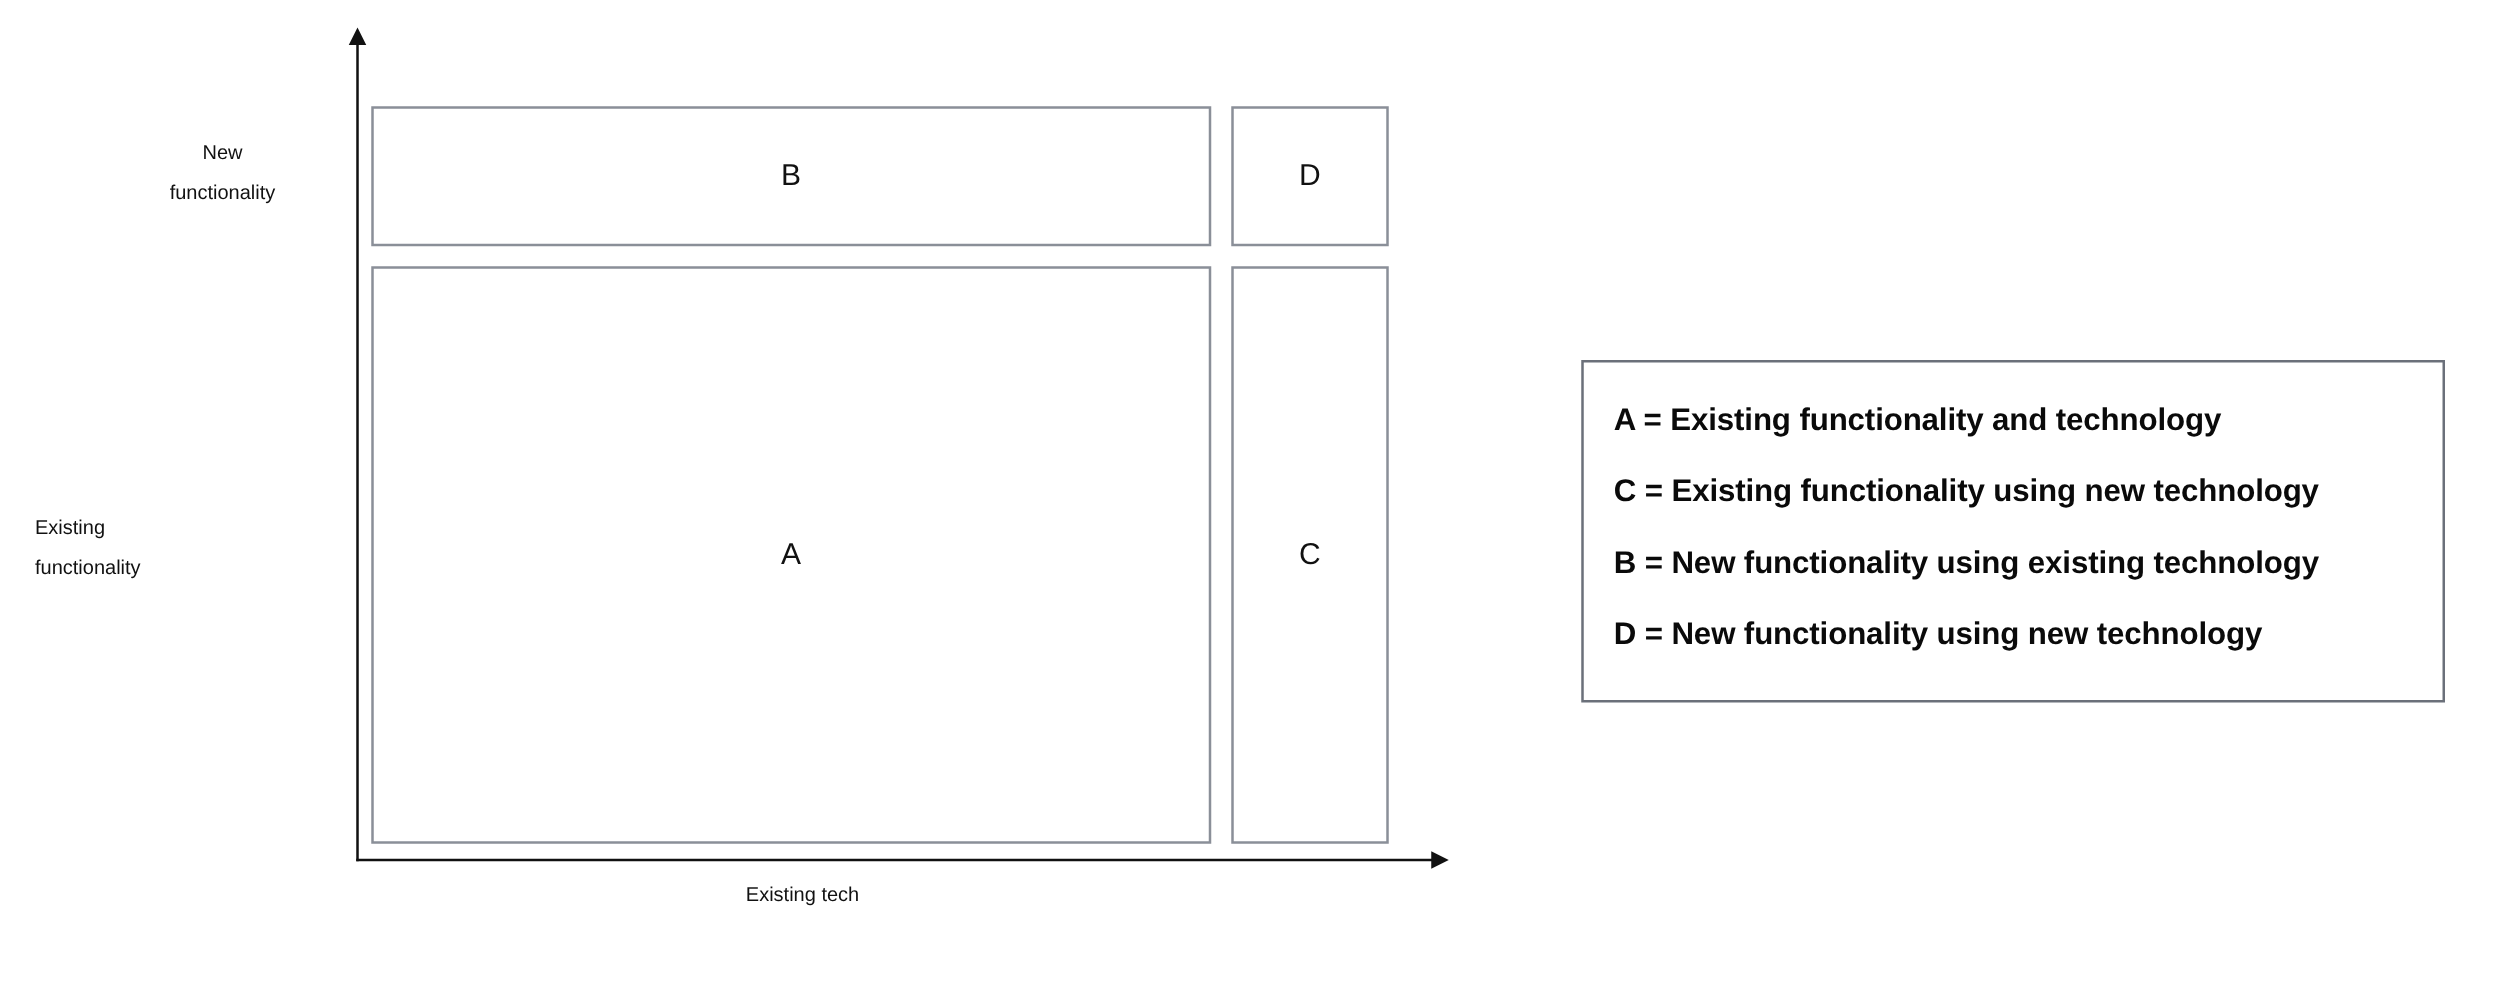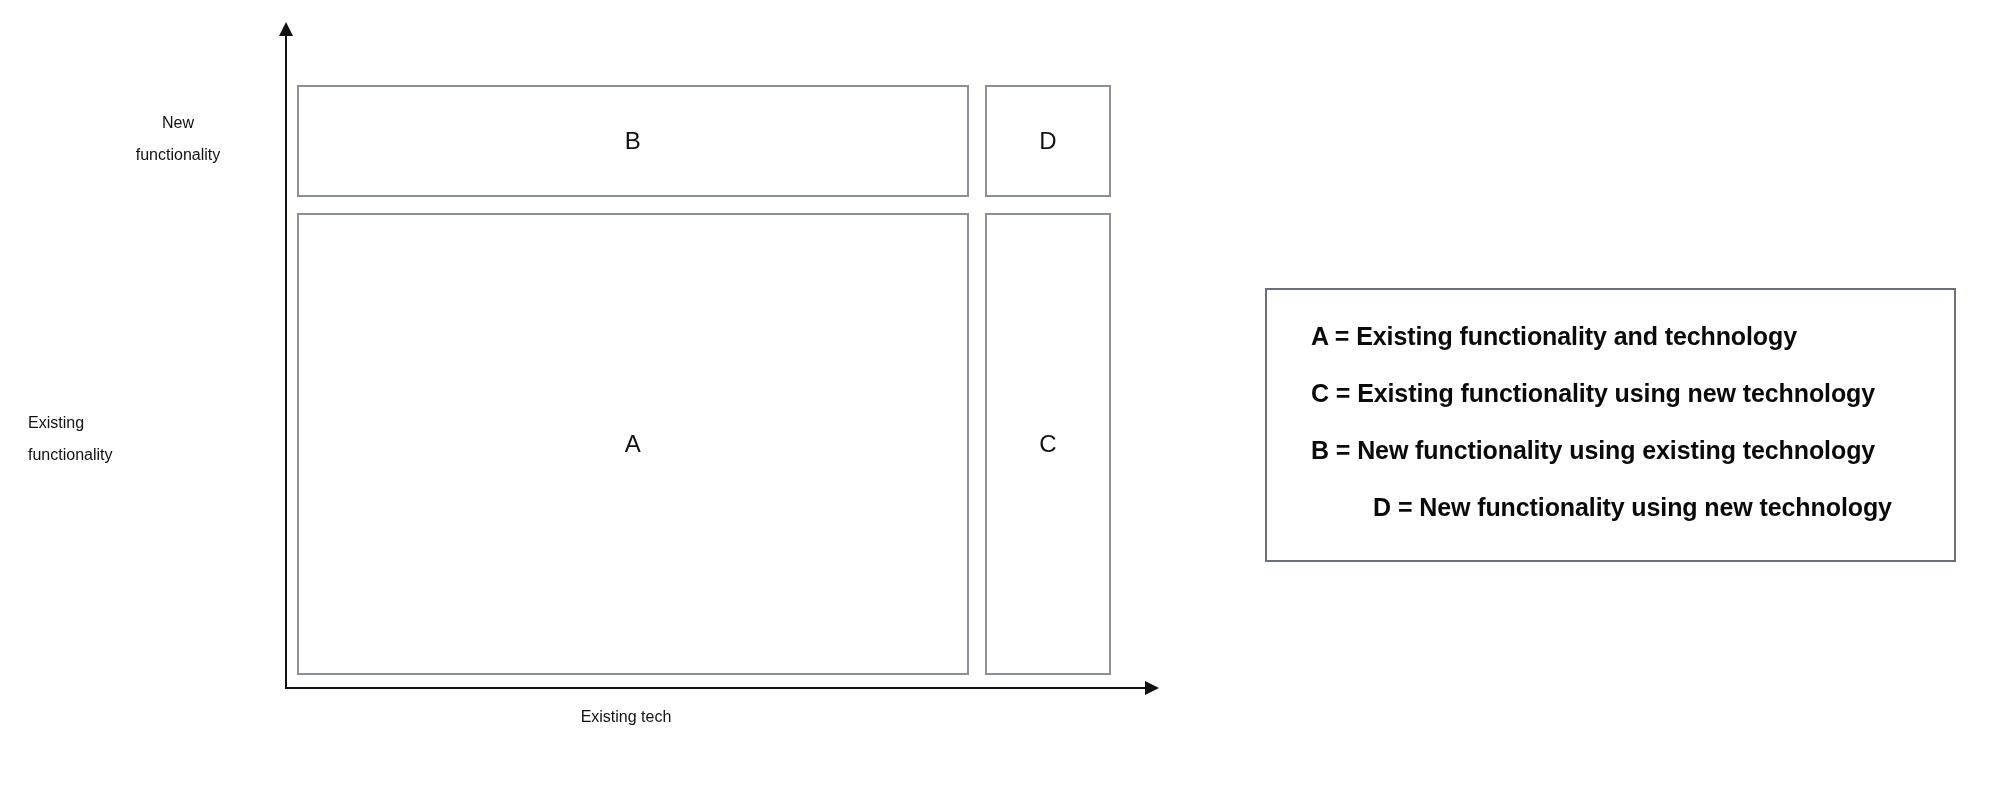--- a/index.html
+++ b/index.html
@@ -100,52 +100,52 @@
     width: 300px;
     text-align: center;
   }
   #y-label-existing {
     left: 28px;
     top: 407px;
     width: 300px;
     text-align: left;
   }
   #x-label-existing {
-    left: 476px;
+    left: 492px;
     top: 701px;
     width: 300px;
   }
   #x-label-new {
     left: 900px;
     top: 701px;
     width: 300px;
   }
 
   
   #legend-panel {
     position: absolute;
     left: 1265px;
     top: 288px;
     width: 691px;
     height: 274px;
     box-sizing: border-box;
     border: 2px solid #6b707a;
     background: #ffffff;
-    padding: 34px 0 0 44px;
+    padding: 34px 0 0 24px;
   }
   .legend-row {
     font-size: 25px;
     font-weight: 700;
     line-height: 1;
     color: #0a0a0a;
     margin-bottom: 32px;
     letter-spacing: -0.1px;
     white-space: nowrap;
   }
-  .legend-row:last-child { margin-bottom: 0; text-align: center; }
+  .legend-row:last-child { margin-bottom: 0; }
 </style>
 </head>
 <body>
 
 <div id="canvas">
 
   <div class="axis-line" id="y-axis-line"></div>
   <div class="arrow-head" id="y-axis-arrow"></div>
 
   <div class="axis-line" id="x-axis-line"></div>

